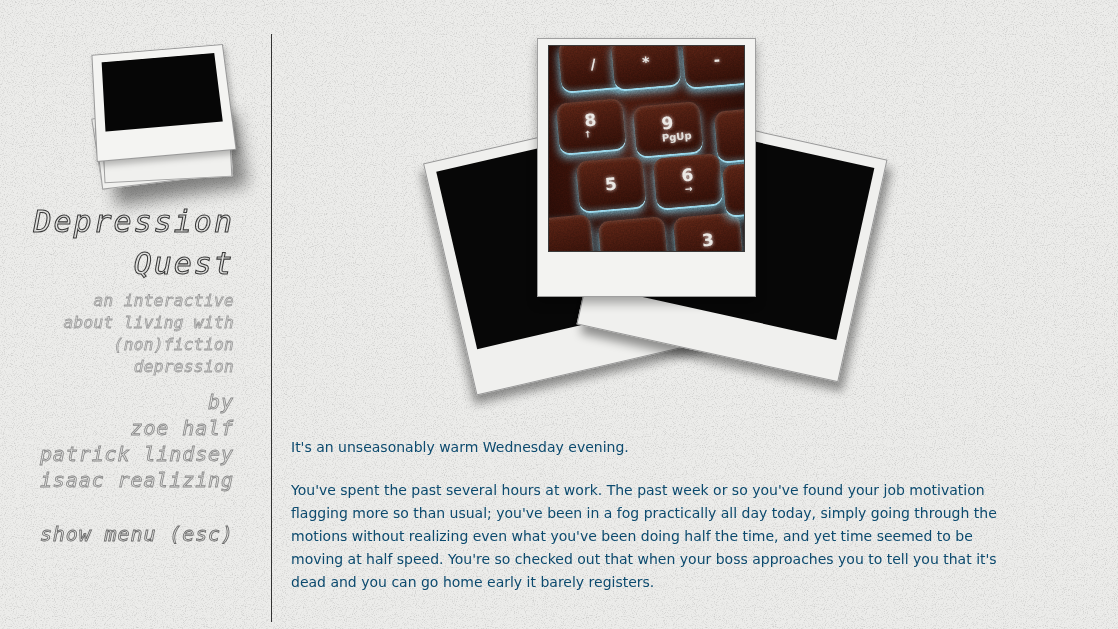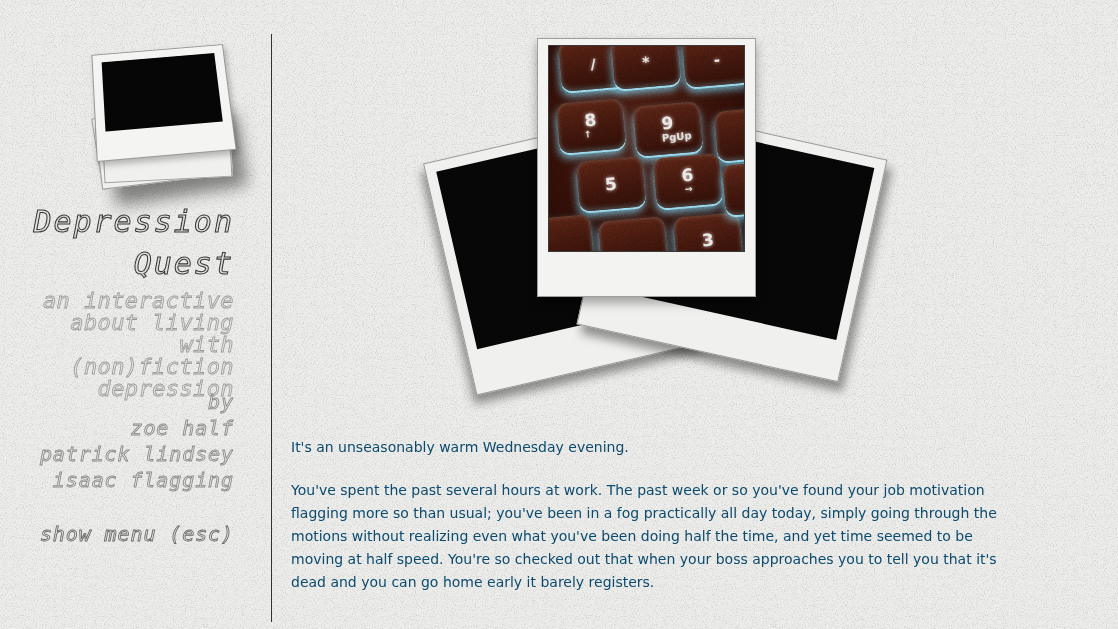--- a/index.html
+++ b/index.html
@@ -28,21 +28,21 @@
   .logo .face { position:absolute; left:6px; top:12px; width:136px; height:110px;
                 background:#f4f4f2; border:1px solid #989898;
                 transform:perspective(420px) rotateX(14deg) rotate(-5deg);
                 box-shadow:2px 4px 6px rgba(0,0,0,.25); }
   .logo .face-photo { position:absolute; left:9px; top:8px; right:9px; height:72px;
                 background:#060606; }
 
   .title { position:absolute; left:0; right:19px; top:201px;
            font-size:30px; line-height:42px; letter-spacing:2px; color:#3e3e3e; }
   .subtitle { position:absolute; left:0; right:19px; top:290px;
-           font-size:22px; line-height:22px; letter-spacing:.4px; color:#9b9b9b;padding-left:19px; }
+           font-size:16px; line-height:22px; letter-spacing:.4px; color:#9b9b9b;padding-left:19px; }
   .credits { position:absolute; left:0; right:19px; top:389px;
            font-size:20px; line-height:26px; letter-spacing:.9px; color:#8d8d8d; }
   .menu { position:absolute; left:0; right:19px; top:521px;
            font-size:20px; line-height:26px; letter-spacing:.9px; color:#6f6f6f; cursor:pointer; }
 
   @supports (-webkit-text-stroke: 1px #000) {
     .title    { color:rgba(40,40,40,.05); -webkit-text-stroke:1.05px #383838; }
     .subtitle { color:rgba(40,40,40,.03); -webkit-text-stroke:.8px  #9a9a9a; }
     .credits  { color:rgba(40,40,40,.03); -webkit-text-stroke:.85px #898989; }
     .menu     { color:rgba(40,40,40,.04); -webkit-text-stroke:.85px #6a6a6a; }
@@ -144,21 +144,21 @@
       <div>an interactive</div>
       <div>about living with</div>
       <div>(non)fiction</div>
       <div>depression</div>
     </div>
 
     <div class="credits">
       <div>by</div>
       <div>zoe half</div>
       <div>patrick lindsey</div>
-      <div>isaac flagging</div>
+      <div>isaac realizing</div>
     </div>
 
     <div class="menu">show menu (esc)</div>
   </div>
 
   <div class="photos">
 
     <div class="pol back-left">
       <div class="blackpic"></div>
     </div>

